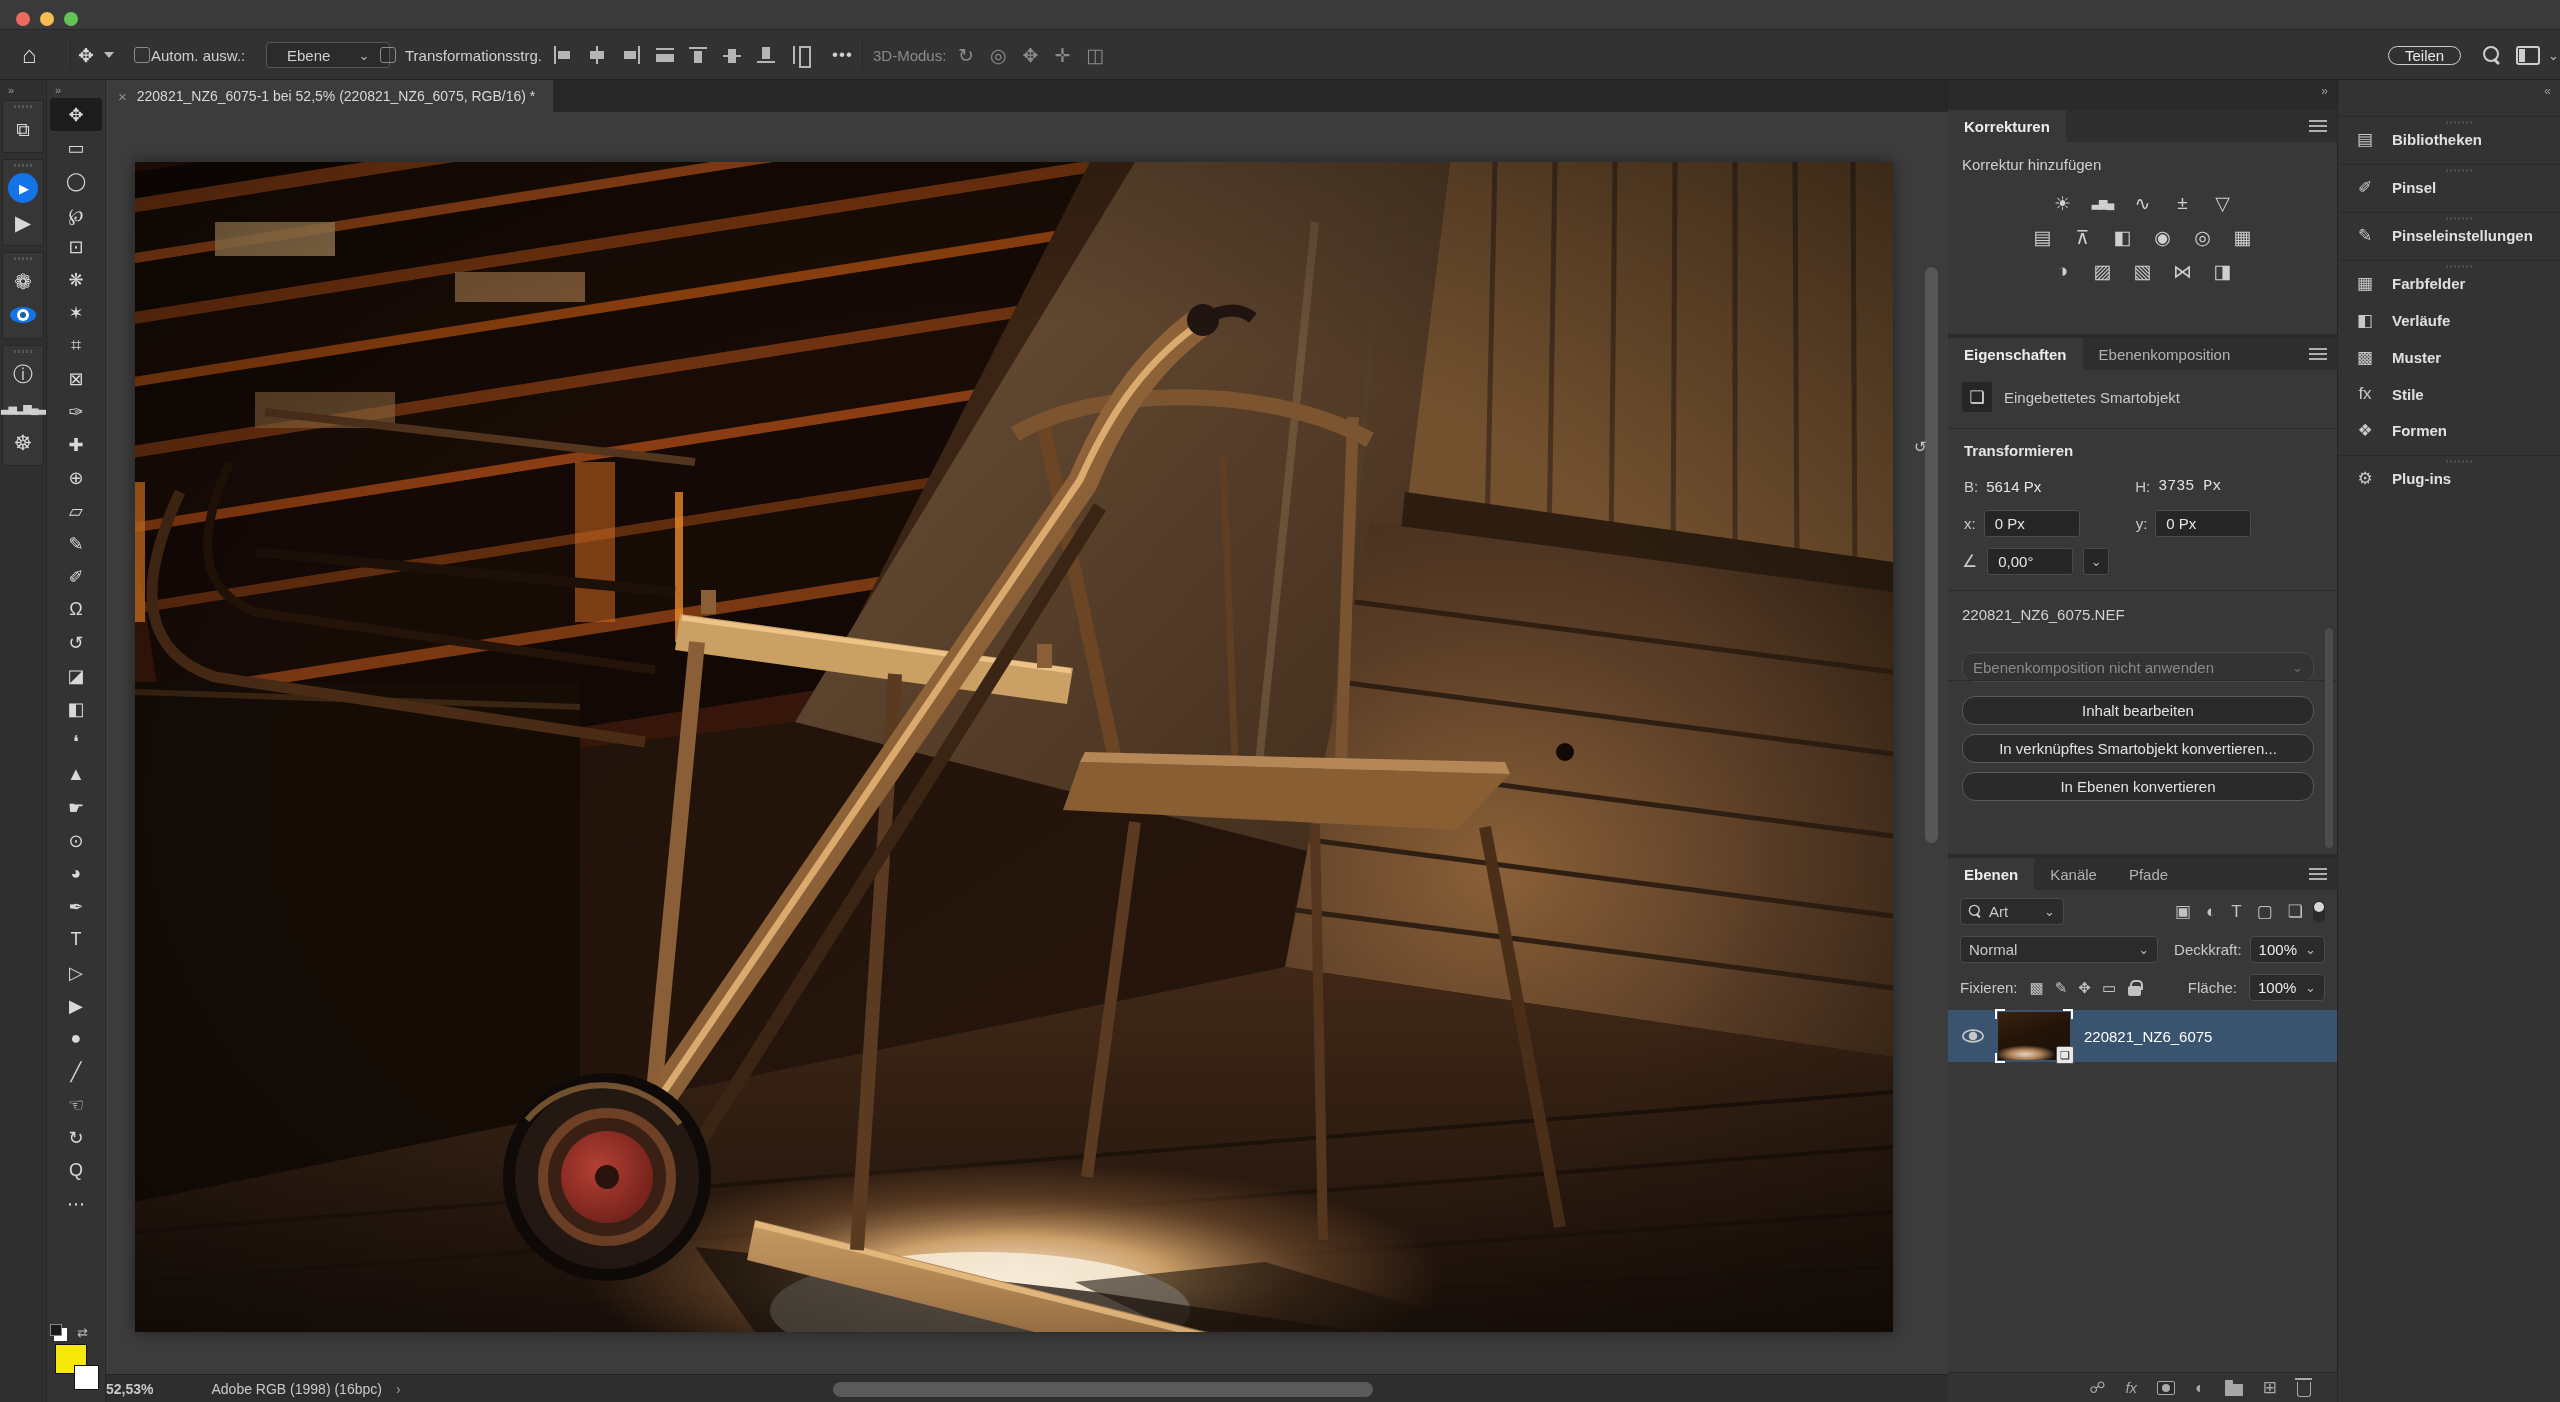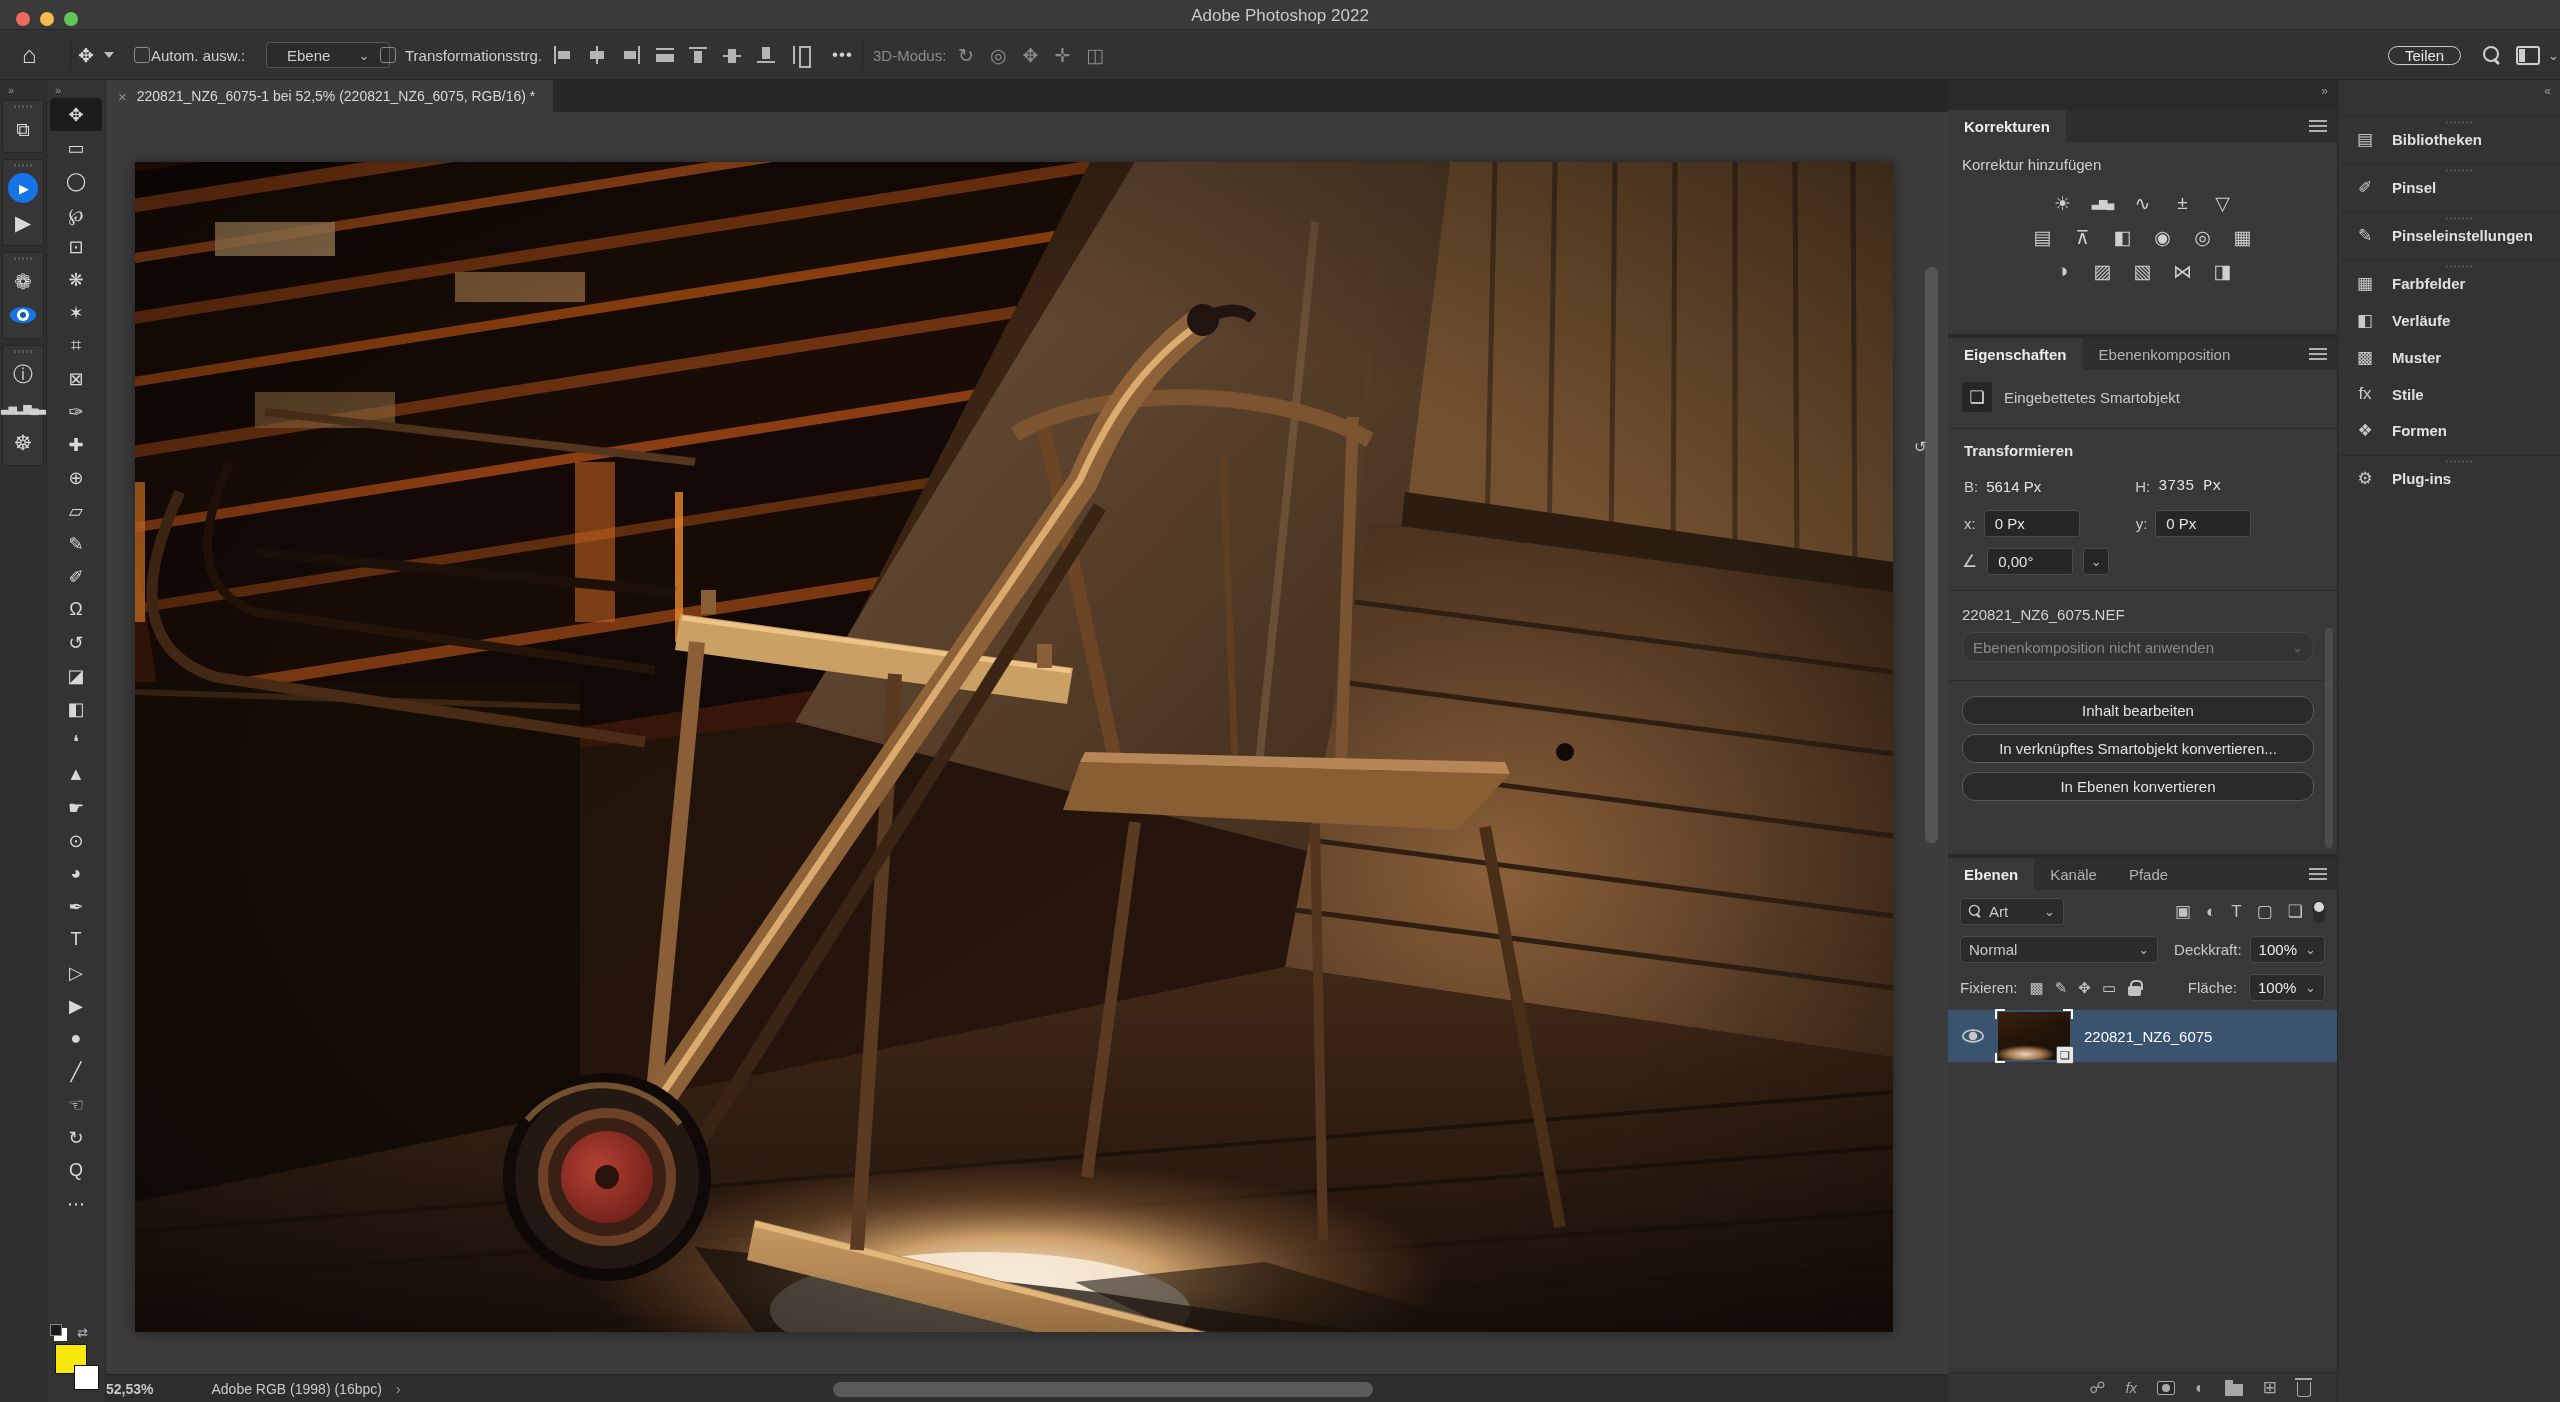--- a/index.html
+++ b/index.html
@@ -111,21 +111,21 @@
   
   .prow { position:absolute; left:0; width:100%; font-size:15px; color:#c9c9c9; }
   .num-input { background:#262626; border:1px solid #4a4a4a; border-radius:3px; height:27px;
     display:inline-flex; align-items:center; padding:0 10px; color:#e4e4e4; }
   .p-btn { position:absolute; left:14px; width:352px; height:29px; background:#2a2a2a; border:1px solid #5a5a5a; border-radius:13px;
     display:flex; align-items:center; justify-content:center; font-size:15px; color:#e2e2e2; }
   .hdiv { position:absolute; left:0; width:100%; height:1px; background:#2c2c2c; }
   .so-badge { width:30px; height:30px; background:#262626; border-radius:3px; display:flex; align-items:center; justify-content:center;
     font-size:17px; color:#e8e8e8; }
   .disabled-dd { background:#333333; border:1px solid #474747; border-radius:12px; height:30px; color:#8a8a8a;
-    display:flex; align-items:center; padding:0 10px; justify-content:space-between; }
+    display:flex; align-items:center; padding:0 10px; justify-content:space-between;margin-top:20px; }
   .pscroll { position:absolute; right:4px; width:8px; background:#4c4c4c; border-radius:4px; }
 
   
   .lrow { position:absolute; left:0; width:100%; display:flex; align-items:center; font-size:15px; color:#c9c9c9; }
   .filter-box { background:#2b2b2b; border:1px solid #4a4a4a; border-radius:4px; height:27px; display:flex; align-items:center;
     padding:0 8px; gap:8px; }
   .l-icon { font-size:17px; color:#c2c2c2; }
   .toggle-pill { width:12px; height:22px; border-radius:7px; background:#2a2a2a; position:relative; }
   .toggle-pill::before { content:""; position:absolute; left:1px; top:1px; width:10px; height:10px; border-radius:50%; background:#d8d8d8; }
   .padlock { position:relative; width:13px; height:10px; background:#c2c2c2; border-radius:2px; margin-top:6px; display:inline-block; }
@@ -160,21 +160,20 @@
   .rd-item.group-start::before { content:""; position:absolute; top:4px; left:108px; width:26px; height:3px;
     background:repeating-linear-gradient(90deg,#4a4a4a 0 2px,transparent 2px 4px); }
 </style>
 </head>
 <body>
 
 <div id="titlebar">
   <span class="traffic" id="tl-red"></span>
   <span class="traffic" id="tl-yellow"></span>
   <span class="traffic" id="tl-green"></span>
-  <div id="title-text">Adobe Photoshop 2022</div>
 </div>
 
 <div id="optionsbar">
   <div class="opt" style="left:22px;">
       <span class="glyph" style="font-size:24px;">⌂</span>
     </div>
   <div class="vdiv" style="left:70px;"></div>
   <div class="opt" style="left:78px; gap:10px;">
     <span class="glyph">✥</span>
     <span class="chev"></span>

